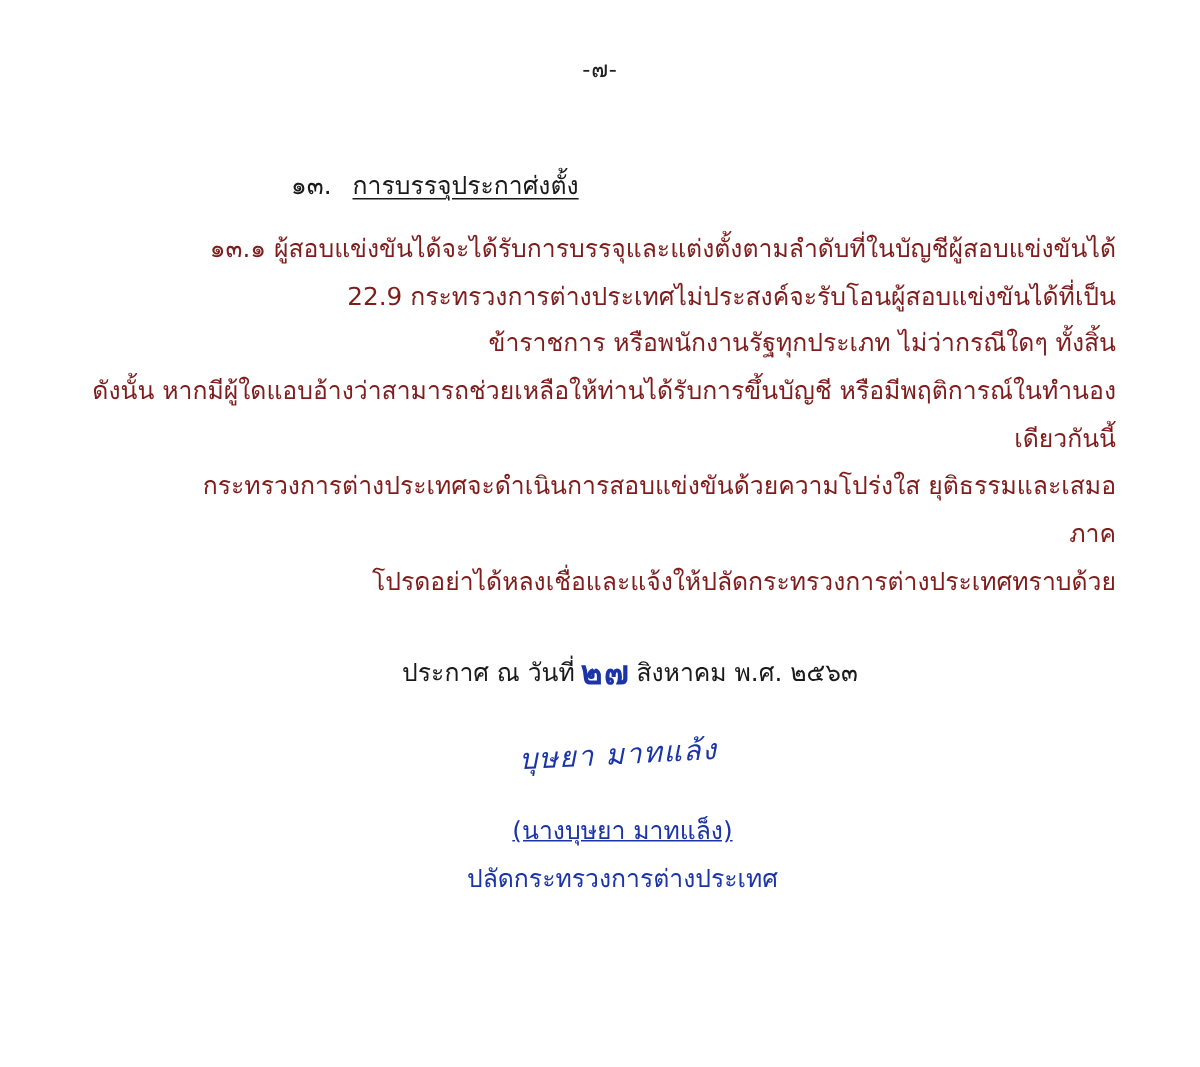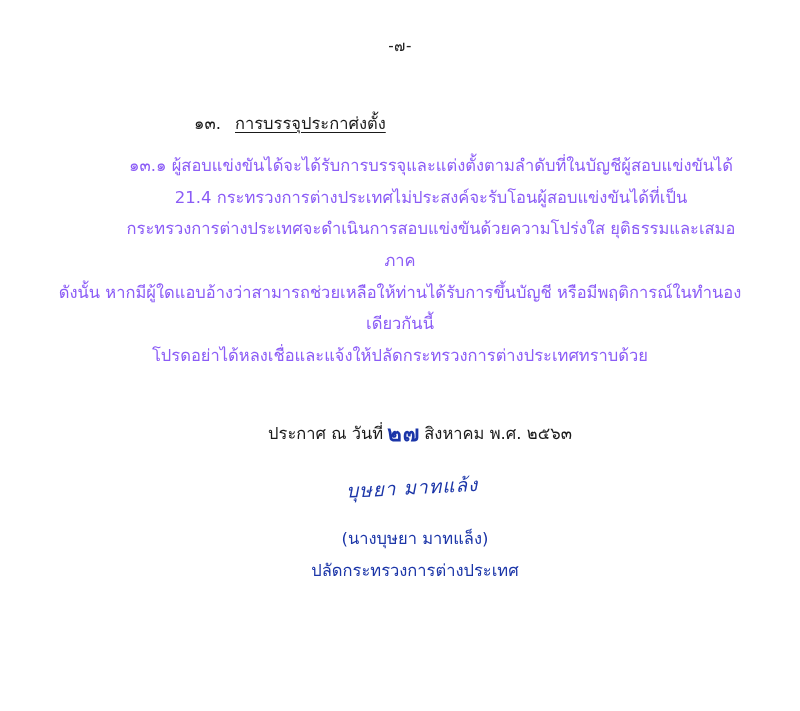--- a/index.html
+++ b/index.html
@@ -48,39 +48,39 @@
   }
   .section-heading .title {
     text-decoration: underline;
     text-underline-offset: 3px;
     padding-left: 14px;
   }
   p.para {
     font-size: 16.5px;
     line-height: 1.92;
     margin: 0;
-    text-align: center;
-    color: #8b5cf6;
+    text-align: right;
+    color: #7f1d1d;
   }
   p.para.first {
     margin-top: 14px;
   }
   .indent {
     display: inline-block;
     width: 62px;
   }
   .indent-sm {
     display: inline-block;
     width: 62px;
   }
   .gap-before {
     margin-top: 13px;
   }
   .signature-zone {
-    margin-top: 42px;
+    margin-top: 26px;
     text-align: center;
   }
   .announce-line {
     font-size: 16.5px;
     color: #1a1a1a;
     text-align: center;
     padding-left: 40px;
   }
   .announce-line .handdate {
     font-family: "DejaVu Serif", serif;
@@ -101,20 +101,21 @@
     letter-spacing: 1px;
     padding-left: 24px;
     transform: rotate(-3deg);
     display: inline-block;
   }
   .sig-name {
     margin-top: 22px;
     color: #1b35a8;
     font-size: 16.5px;
     padding-left: 30px;
+    text-decoration: underline;
   }
   .sig-role {
     margin-top: 6px;
     color: #1b35a8;
     font-size: 16.5px;
     padding-left: 30px;
     text-align: center;
   }
 </style>
 </head>
@@ -129,29 +130,32 @@
     <div class="section-heading">
       <span class="num">๑๓.</span><span class="title">การบรรจุประกาศ่งตั้ง</span>
     </div>
 
     <p class="para first">
       <span class="indent"></span><span>๑๓.๑</span>
       <span>ผู้สอบแข่งขันได้จะได้รับการบรรจุและแต่งตั้งตามลำดับที่ในบัญชีผู้สอบแข่งขันได้</span>
     </p>
 
     <p class="para gap-before">
-      <span class="indent-sm"></span><span>21.4</span>
+      <span class="indent-sm"></span><span>22.9</span>
       <span>กระทรวงการต่างประเทศไม่ประสงค์จะรับโอนผู้สอบแข่งขันได้ที่เป็น</span>
     </p>
+    <p class="para">
+      <span>ข้าราชการ หรือพนักงานรัฐทุกประเภท ไม่ว่ากรณีใดๆ ทั้งสิ้น</span>
+    </p>
 
+    <p class="para">
+      <span>ดังนั้น หากมีผู้ใดแอบอ้างว่าสามารถช่วยเหลือให้ท่านได้รับการขึ้นบัญชี หรือมีพฤติการณ์ในทำนองเดียวกันนี้</span>
+    </p>
     <p class="para gap-before">
       <span class="indent-sm"></span><span>กระทรวงการต่างประเทศจะดำเนินการสอบแข่งขันด้วยความโปร่งใส ยุติธรรมและเสมอภาค</span>
-    </p>
-    <p class="para">
-      <span>ดังนั้น หากมีผู้ใดแอบอ้างว่าสามารถช่วยเหลือให้ท่านได้รับการขึ้นบัญชี หรือมีพฤติการณ์ในทำนองเดียวกันนี้</span>
     </p>
     <p class="para">
       <span>โปรดอย่าได้หลงเชื่อและแจ้งให้ปลัดกระทรวงการต่างประเทศทราบด้วย</span>
     </p>
 
     <div class="signature-zone">
 
       <div class="announce-line">
         <span>ประกาศ ณ วันที่</span><span class="handdate">๒๗</span><span>สิงหาคม</span>
         <span>พ.ศ.</span>

